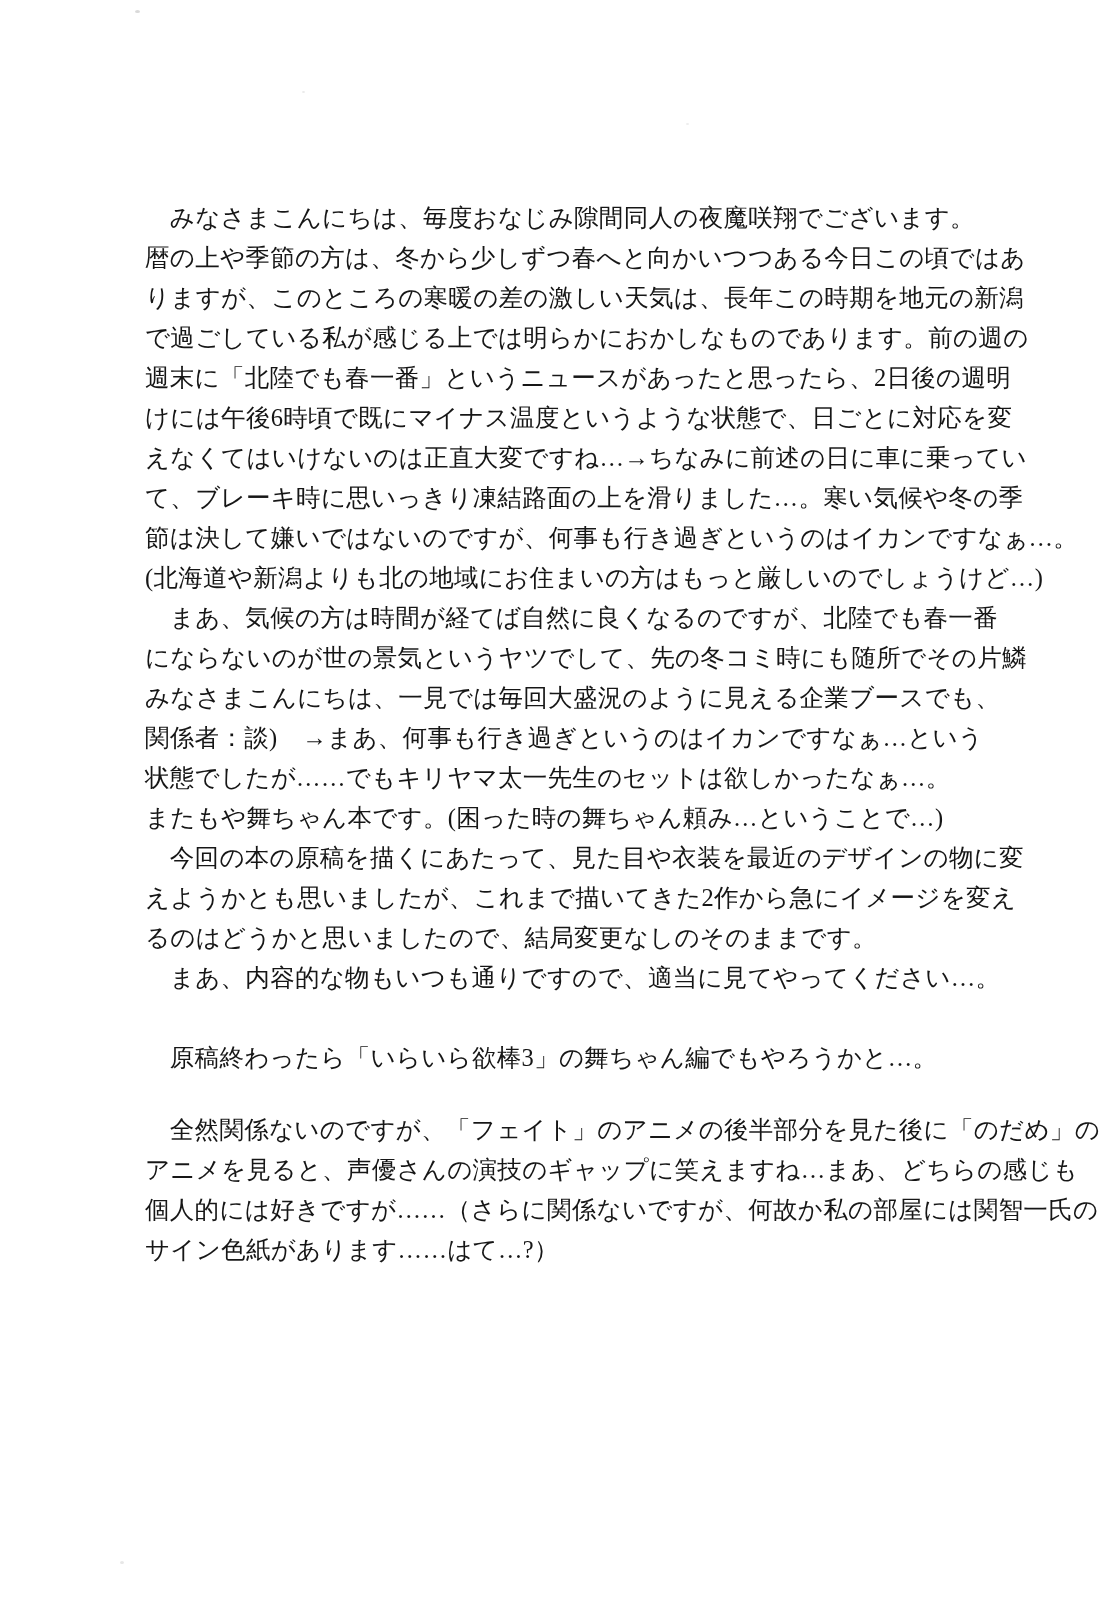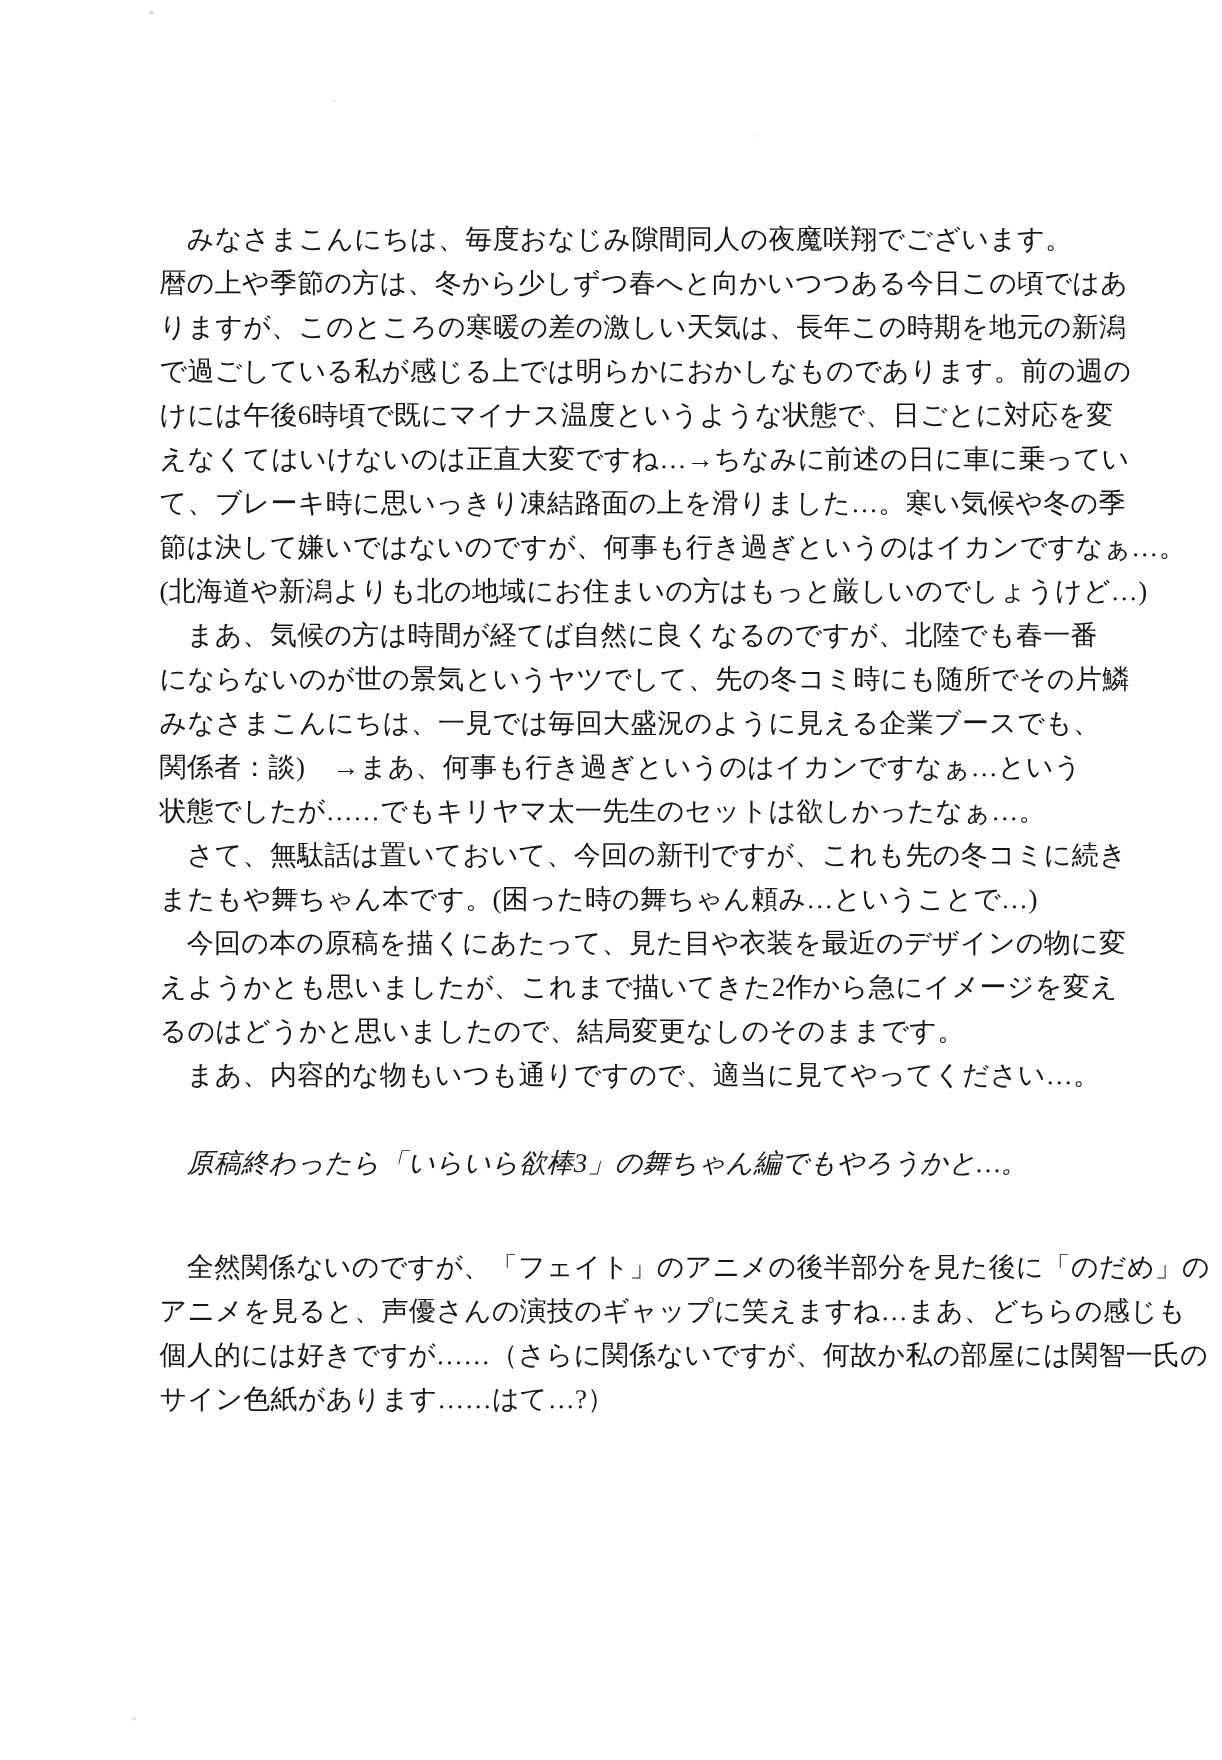--- a/index.html
+++ b/index.html
@@ -24,22 +24,22 @@
     color: #161616;
     font-size: 24.5px;
     line-height: 40px;
     letter-spacing: 0.3px;
   }
   .line {
     white-space: pre;
     height: 40px;
   }
   .block { margin: 0; }
-  .block-gap-small { margin-top: 40px; font-style: italic; }   
-  .block-gap-large { margin-top: 55px; }   
+  .block-gap-small { margin-top: 40px; }   
+  .block-gap-large { margin-top: 32px; }   
   .scan-speck {
     position: absolute;
     background: #b9b9b9;
     border-radius: 50%;
     opacity: 0.55;
   }
   .speck-1 { left: 135px; top: 10px;  width: 5px; height: 3px; }
   .speck-2 { left: 302px; top: 91px;  width: 3px; height: 2px; opacity: 0.3; }
   .speck-3 { left: 120px; top: 1561px; width: 4px; height: 3px; opacity: 0.35; }
   .speck-4 { left: 686px; top: 123px; width: 3px; height: 2px; opacity: 0.25; }
@@ -54,31 +54,31 @@
   <div class="scan-speck speck-3"></div>
   <div class="scan-speck speck-4"></div>
 
   <div class="text-area">
 
     <div class="block">
       <div class="line">　みなさまこんにちは、毎度おなじみ隙間同人の夜魔咲翔でございます。</div>
       <div class="line">暦の上や季節の方は、冬から少しずつ春へと向かいつつある今日この頃ではあ</div>
       <div class="line">りますが、このところの寒暖の差の激しい天気は、長年この時期を地元の新潟</div>
       <div class="line">で過ごしている私が感じる上では明らかにおかしなものであります。前の週の</div>
+      <div class="line">週末に「北陸でも春一番」というニュースがあったと思ったら、2日後の週明</div>
       <div class="line">けには午後6時頃で既にマイナス温度というような状態で、日ごとに対応を変</div>
       <div class="line">えなくてはいけないのは正直大変ですね…→ちなみに前述の日に車に乗ってい</div>
       <div class="line">て、ブレーキ時に思いっきり凍結路面の上を滑りました…。寒い気候や冬の季</div>
       <div class="line">節は決して嫌いではないのですが、何事も行き過ぎというのはイカンですなぁ…。</div>
       <div class="line">(北海道や新潟よりも北の地域にお住まいの方はもっと厳しいのでしょうけど…)</div>
       <div class="line">　まあ、気候の方は時間が経てば自然に良くなるのですが、北陸でも春一番</div>
       <div class="line">にならないのが世の景気というヤツでして、先の冬コミ時にも随所でその片鱗</div>
       <div class="line">みなさまこんにちは、一見では毎回大盛況のように見える企業ブースでも、</div>
       <div class="line">関係者：談)　→まあ、何事も行き過ぎというのはイカンですなぁ…という</div>
       <div class="line">状態でしたが……でもキリヤマ太一先生のセットは欲しかったなぁ…。</div>
-      <div class="line">　さて、無駄話は置いておいて、今回の新刊ですが、これも先の冬コミに続き</div>
       <div class="line">またもや舞ちゃん本です。(困った時の舞ちゃん頼み…ということで…)</div>
       <div class="line">　今回の本の原稿を描くにあたって、見た目や衣装を最近のデザインの物に変</div>
       <div class="line">えようかとも思いましたが、これまで描いてきた2作から急にイメージを変え</div>
       <div class="line">るのはどうかと思いましたので、結局変更なしのそのままです。</div>
       <div class="line">　まあ、内容的な物もいつも通りですので、適当に見てやってください…。</div>
     </div>
 
     <div class="block block-gap-small">
       <div class="line">　原稿終わったら「いらいら欲棒3」の舞ちゃん編でもやろうかと…。</div>
     </div>

